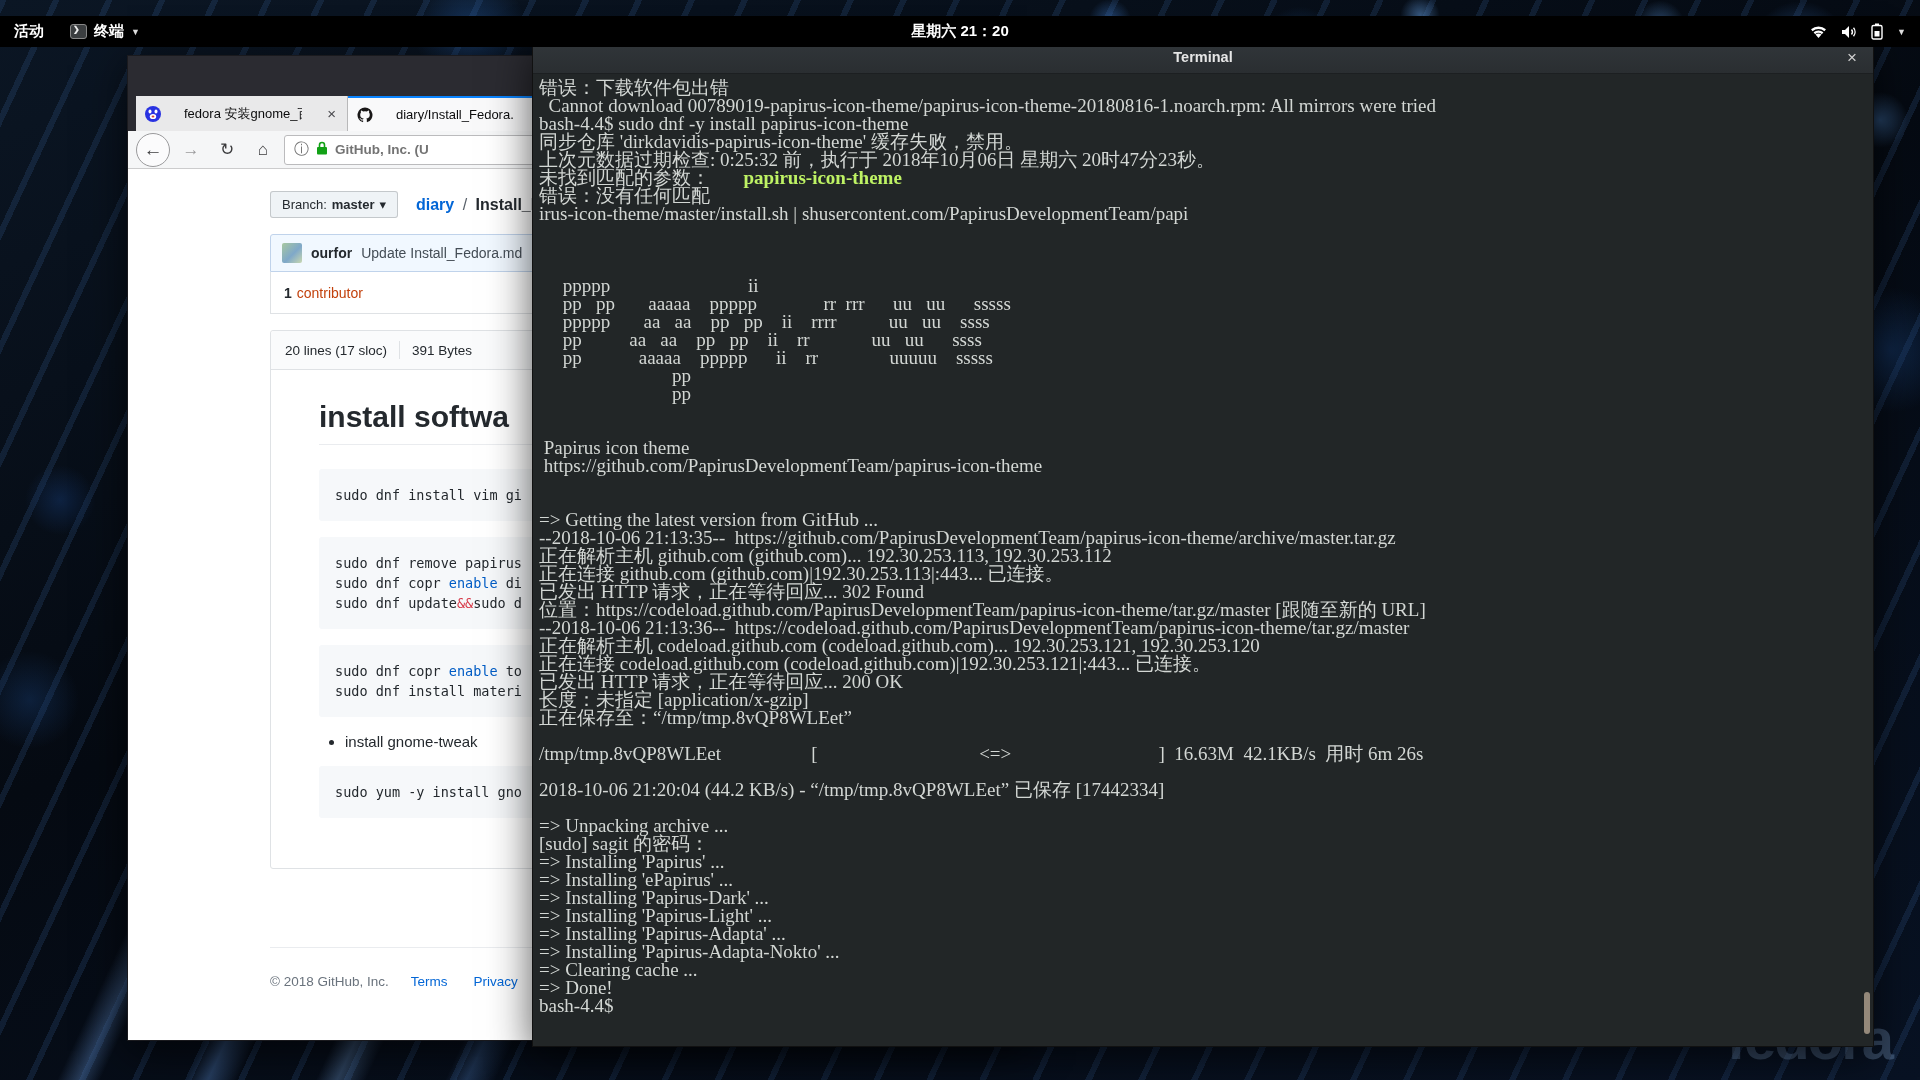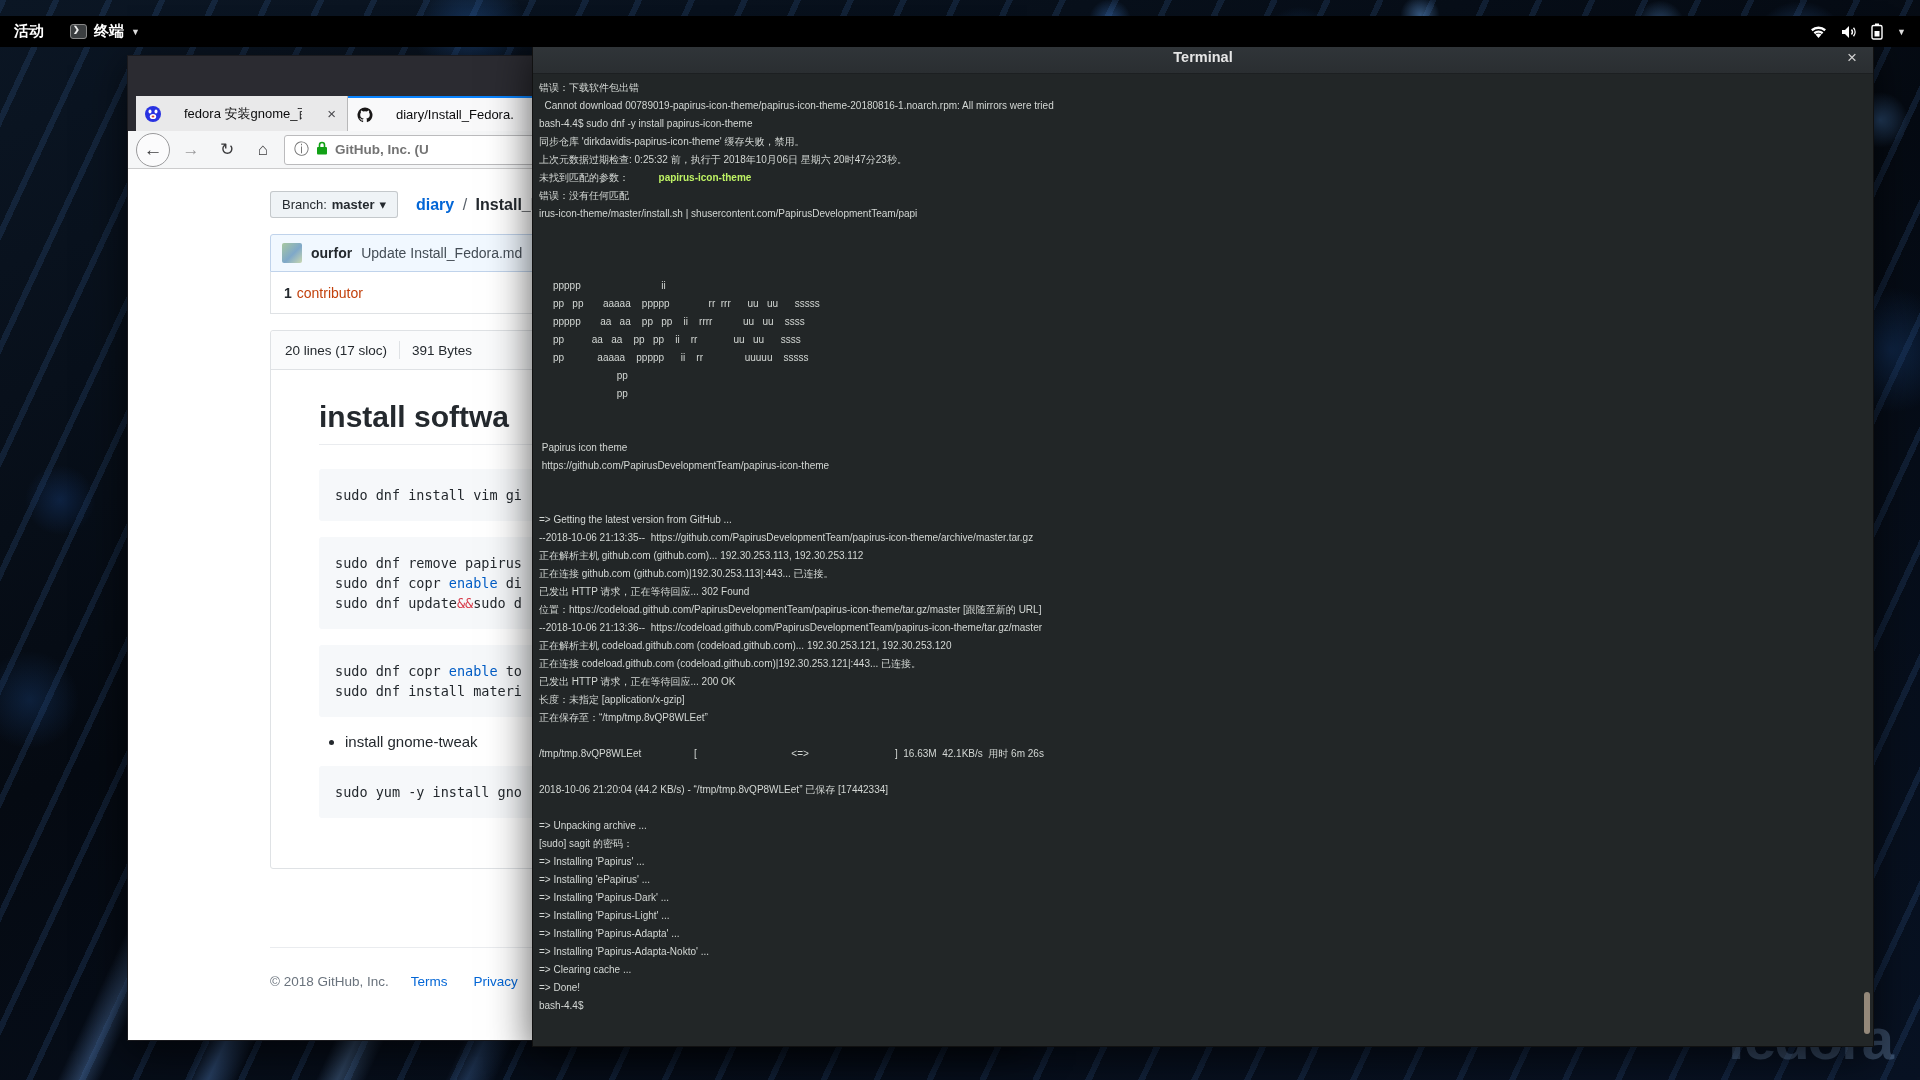--- a/index.html
+++ b/index.html
@@ -102,41 +102,42 @@
   .gh-footer { width:830px; margin-top:78px; border-top:1px solid #eaecef; padding-top:26px; display:flex; gap:22px; font-size:13.5px; color:#6a737d; }
   .footlink { color:#0366d6; }
 
   
   .terminal { left:532px; top:40px; width:1342px; height:1007px; z-index:30; background:#222627; border:1px solid #111; display:flex; flex-direction:column; }
   .t-titlebar { height:33px; background:linear-gradient(#31363a,#2a2e31); border-bottom:1px solid #1c1f21; position:relative; display:flex; align-items:center; justify-content:center; }
   .t-title { color:#e6e6e6; font-weight:bold; font-size:14.5px; }
   .t-close { position:absolute; right:10px; top:0; height:33px; display:flex; align-items:center; padding:0 6px; color:#d0d0d0; font-size:17px; }
   .t-menubar { height:33px; background:#33383c; border-bottom:1px solid #26292b; display:flex; align-items:center; gap:26px; padding:0 14px; color:#d6d9d7; font-size:14px; }
   .t-body { flex:1; position:relative; padding:5px 0 0 6px; overflow:hidden; }
-  .t-out { font-family:Liberation Sans, sans-serif; font-size:10px; line-height:18px; color:#d3d7d4; white-space:pre; }
+  .t-out { font-family:Liberation Serif, serif; font-size:19px; line-height:18px; color:#d3d7d4; white-space:pre; }
   .t-out .tline { height:18px; }
   .t-out b { font-weight:bold; color:#bef264;margin-left:24px; }
   .t-scroll { position:absolute; right:3px; bottom:12px; width:6px; height:42px; background:#a89a8a; border-radius:3px; opacity:.85; }
 </style>
 </head>
 <body>
 
 <div class="wallpaper"></div>
 <div class="wallpaper-streaks"></div>
 <div class="watermark">fedora</div>
 
 <div class="topbar">
   <div class="tb-left">
     <div class="tb-activities">活动</div>
     <div class="tb-appmenu">
       <span class="term-app-icon"></span>
       <span>终端</span>
       <span class="tb-caret">▼</span>
     </div>
   </div>
+  <div class="tb-clock">星期六 21：20</div>
   <div class="tb-right">
     <span>
       <svg width="17" height="14" viewBox="0 0 16 13">
           <path d="M8 12.2 L5.2 8.9 a4.6 4.6 0 0 1 5.6 0 Z M3.4 6.8 a7.2 7.2 0 0 1 9.2 0 L11.2 8.5 a5.1 5.1 0 0 0 -6.4 0 Z M1 4.0 a10.8 10.8 0 0 1 14 0 L13.6 5.7 a8.6 8.6 0 0 0 -11.2 0 Z" fill="#fff"></path>
         </svg>
     </span>
     <span>
       <svg width="16" height="14" viewBox="0 0 16 14">
           <path d="M1 5 h3 l4-4 v12 l-4-4 h-3 Z" fill="#fff"></path>
           <path d="M10.5 4.5 a4 4 0 0 1 0 5" stroke="#fff" stroke-width="1.4" fill="none"></path>

